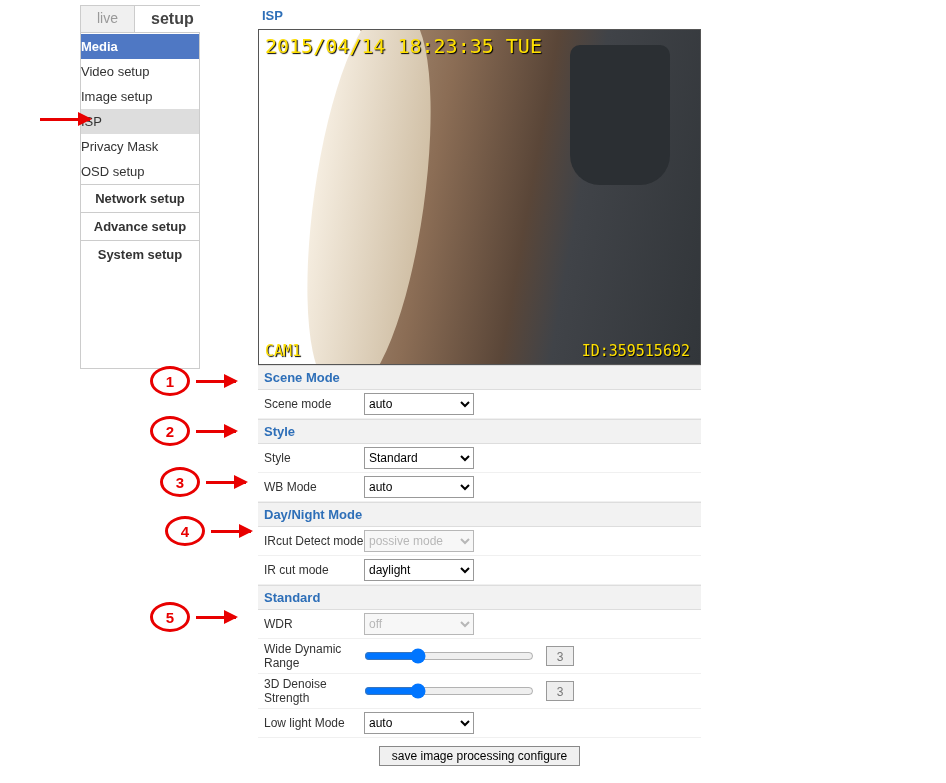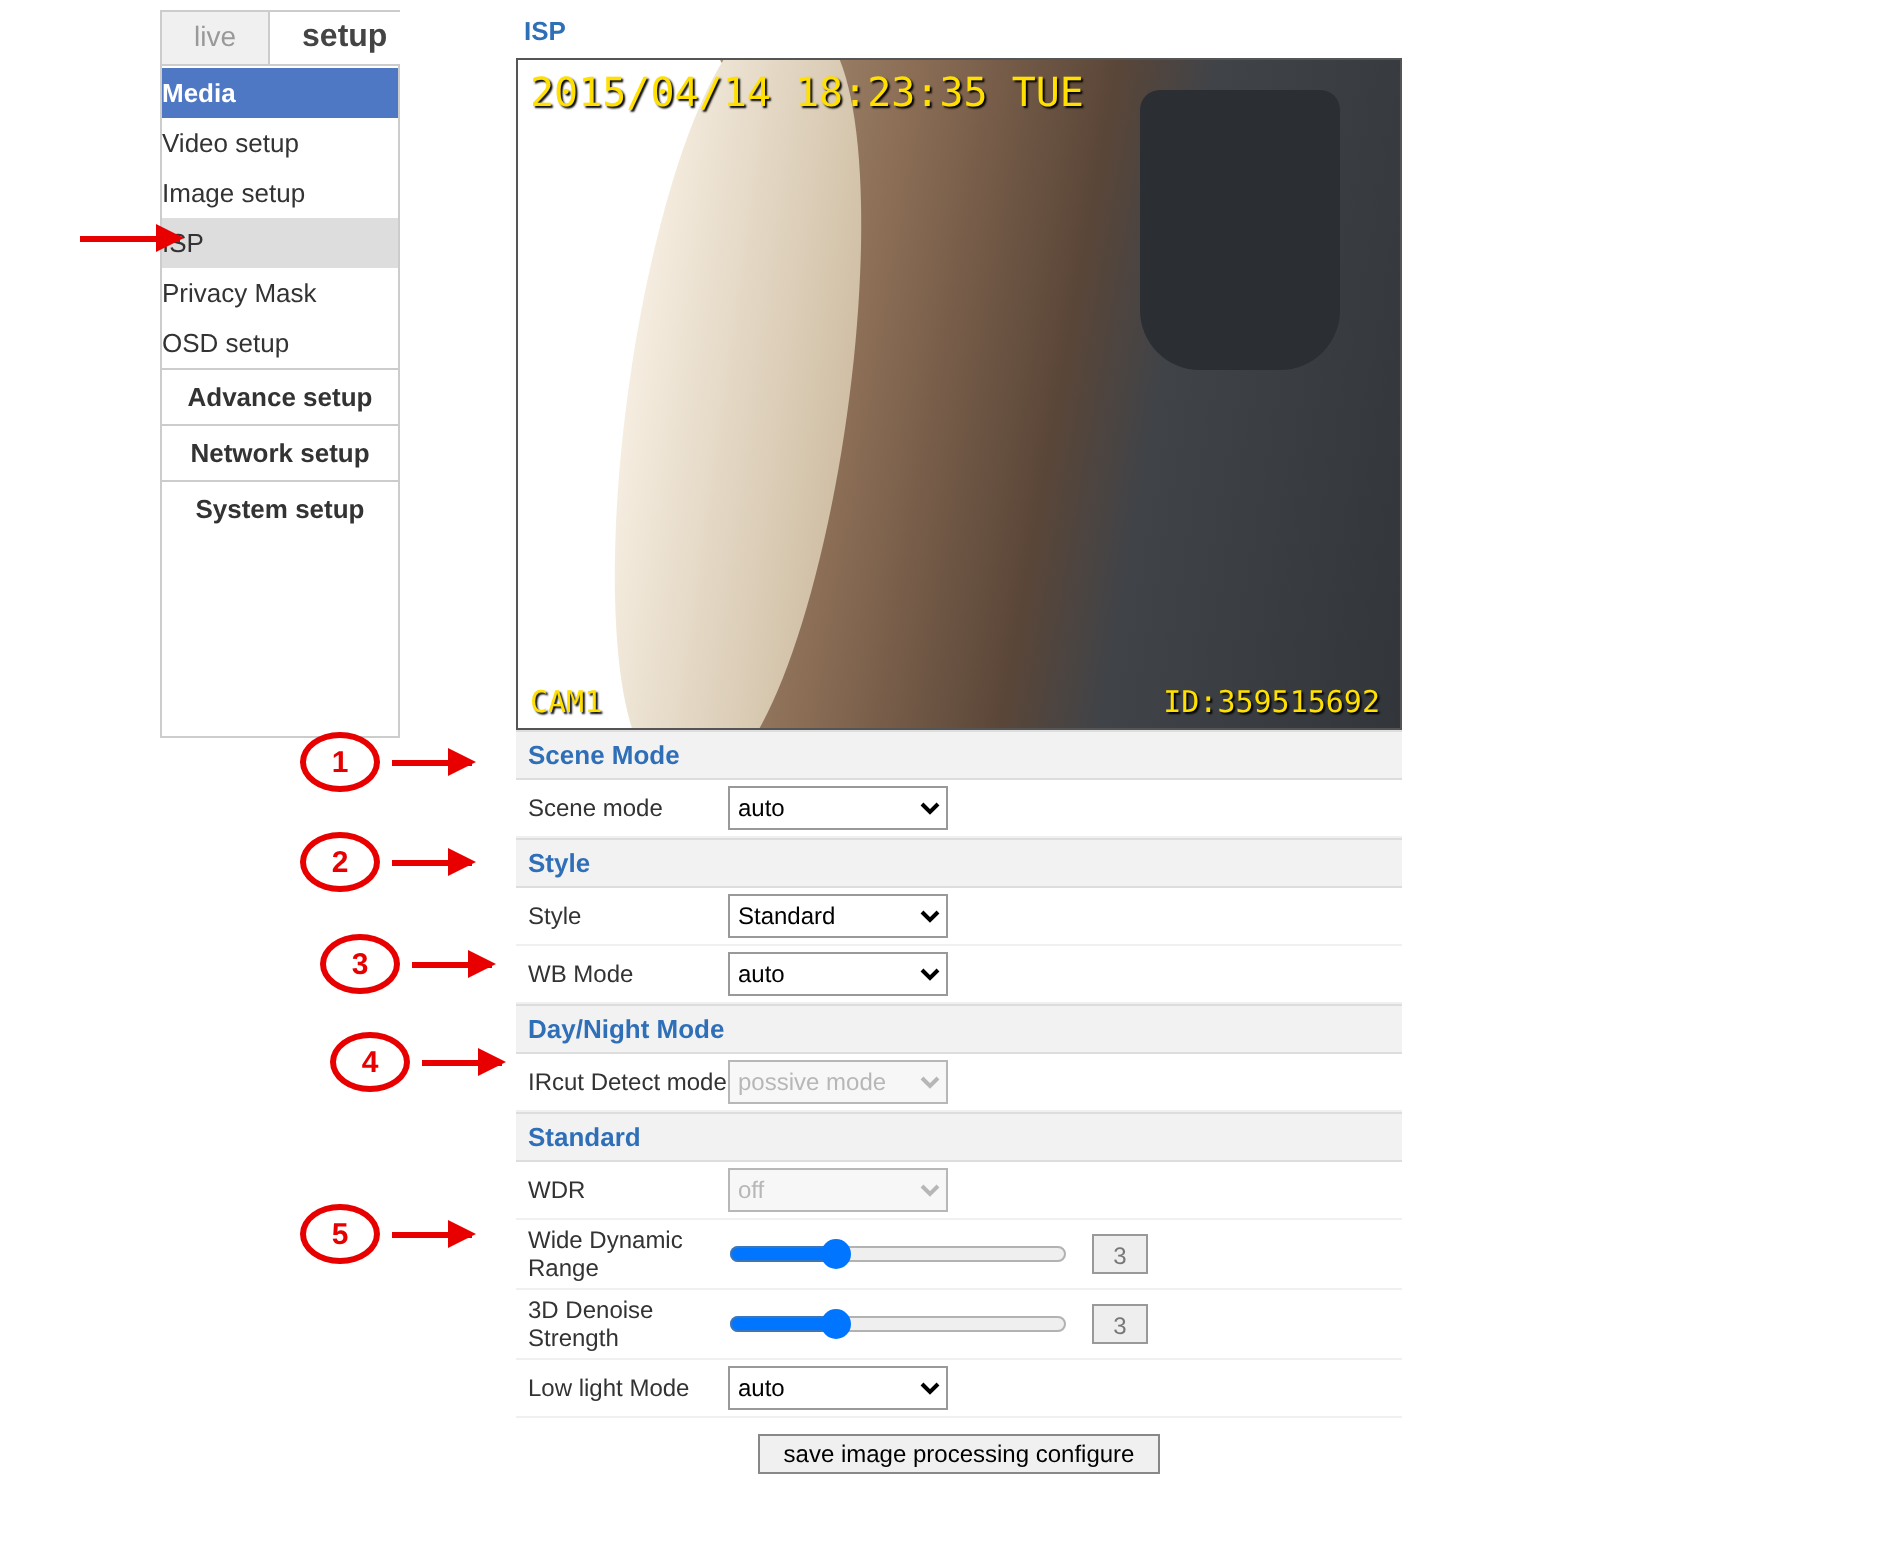--- a/index.html
+++ b/index.html
@@ -54,22 +54,22 @@
   <div class="tabs">
     <div class="tab live">live</div>
     <div class="tab setup">setup</div>
   </div>
   <div class="section-header">Media</div>
   <div class="menu-item">Video setup</div>
   <div class="menu-item">Image setup</div>
   <div class="menu-item selected">ISP</div>
   <div class="menu-item">Privacy Mask</div>
   <div class="menu-item">OSD setup</div>
+  <div class="section-group">Network setup</div>
   <div class="section-group">Advance setup</div>
-  <div class="section-group">Network setup</div>
   <div class="section-group">System setup</div>
   <div class="sidebar-pad"></div>
 </div>
 
 <div class="main">
   <div class="page-title">ISP</div>
 
   <div class="preview">
     <div class="dark-blob"></div>
     <div class="ts">2015/04/14 18:23:35 TUE</div>
@@ -93,20 +93,24 @@
 
     <div class="row">
       <div class="label">WB Mode</div>
       <select><option>auto</option></select>
     </div>
 
     <div class="group-header">Day/Night Mode</div>
     <div class="row">
       <div class="label">IRcut Detect mode</div>
       <select disabled=""><option>possive mode</option></select>
+    </div>
+    <div class="row">
+      <div class="label">IR cut mode</div>
+      <select><option>daylight</option></select>
     </div>
 
     <div class="group-header">Standard</div>
     <div class="row">
       <div class="label">WDR</div>
       <select disabled=""><option>off</option></select>
     </div>
     <div class="row">
       <div class="label">Wide Dynamic Range</div>
       <div class="slider-wrap">

